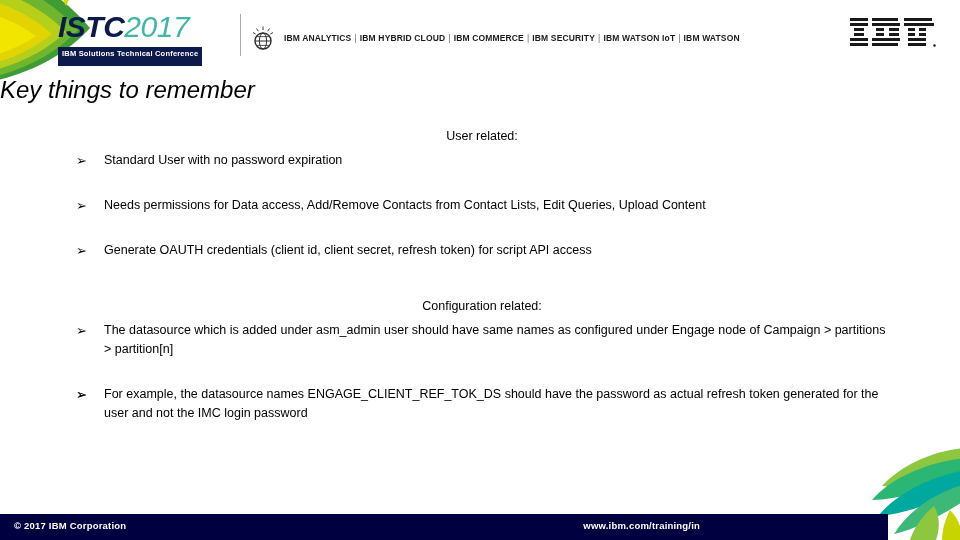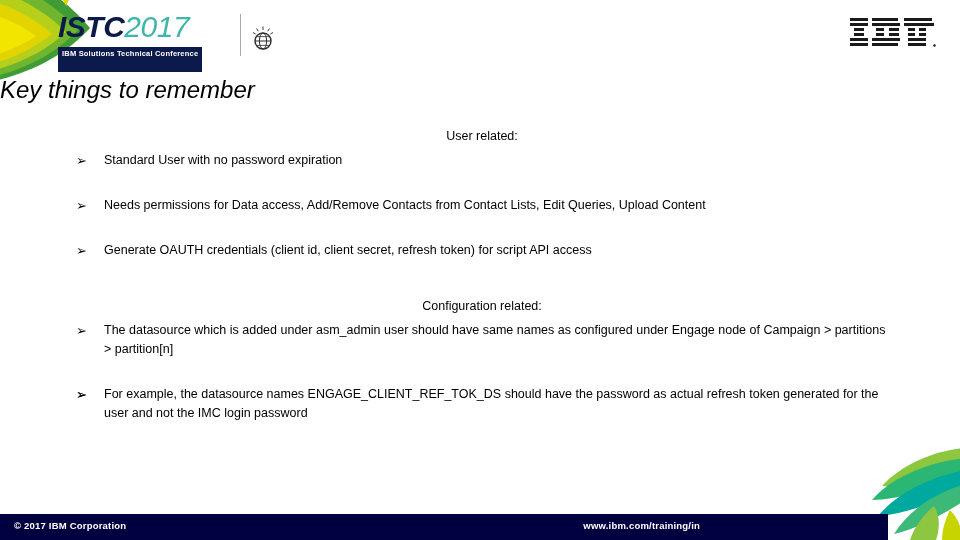--- a/index.html
+++ b/index.html
@@ -54,21 +54,21 @@
   }
   .istc-istc { color: #0b1a4a; }
   .istc-year { color: #3fb6a8; font-weight: normal; }
   .istc-sub {
     margin-top: 3px;
     background: #0b1a4a;
     color: #ffffff;
     font-size: 7.5px;
     font-weight: bold;
     line-height: 11px;
-    padding: 1px 4px 13px 4px;
+    padding: 1px 4px 7px 4px;
     display: inline-block;
     letter-spacing: 0.2px;
     white-space: nowrap;
   }
   .header-divider {
     position: absolute;
     left: 240px;
     top: 14px;
     width: 1px;
     height: 42px;
@@ -218,20 +218,23 @@
           <line x1="23" y1="6.5" x2="20.4" y2="8"></line>
         </g>
         <circle cx="13" cy="15" r="8" fill="#ffffff" stroke="#2f2f2f" stroke-width="1.4"></circle>
         <ellipse cx="13" cy="15" rx="3.6" ry="8" fill="none" stroke="#2f2f2f" stroke-width="1"></ellipse>
         <line x1="5" y1="15" x2="21" y2="15" stroke="#2f2f2f" stroke-width="1"></line>
         <line x1="6.2" y1="10.6" x2="19.8" y2="10.6" stroke="#2f2f2f" stroke-width="0.8"></line>
         <line x1="6.2" y1="19.4" x2="19.8" y2="19.4" stroke="#2f2f2f" stroke-width="0.8"></line>
       </svg>
     </div>
 
+    <div class="brands">
+      <span>IBM ANALYTICS</span><span class="sep">|</span><span>IBM HYBRID CLOUD</span><span class="sep">|</span><span>IBM COMMERCE</span><span class="sep">|</span><span>IBM SECURITY</span><span class="sep">|</span><span>IBM WATSON IoT</span><span class="sep">|</span><span>IBM WATSON</span>
+    </div>
 
     <div class="ibm-logo">
       <svg width="86" height="34" viewBox="0 0 86 34" xmlns="http://www.w3.org/2000/svg">
         <g fill="#1a1a1a">
 
           <rect x="0" y="2" width="18" height="3"></rect>
           <rect x="0" y="7" width="18" height="3"></rect>
           <rect x="4" y="12" width="10" height="3"></rect>
           <rect x="4" y="17" width="10" height="3"></rect>
           <rect x="0" y="22" width="18" height="3"></rect>

